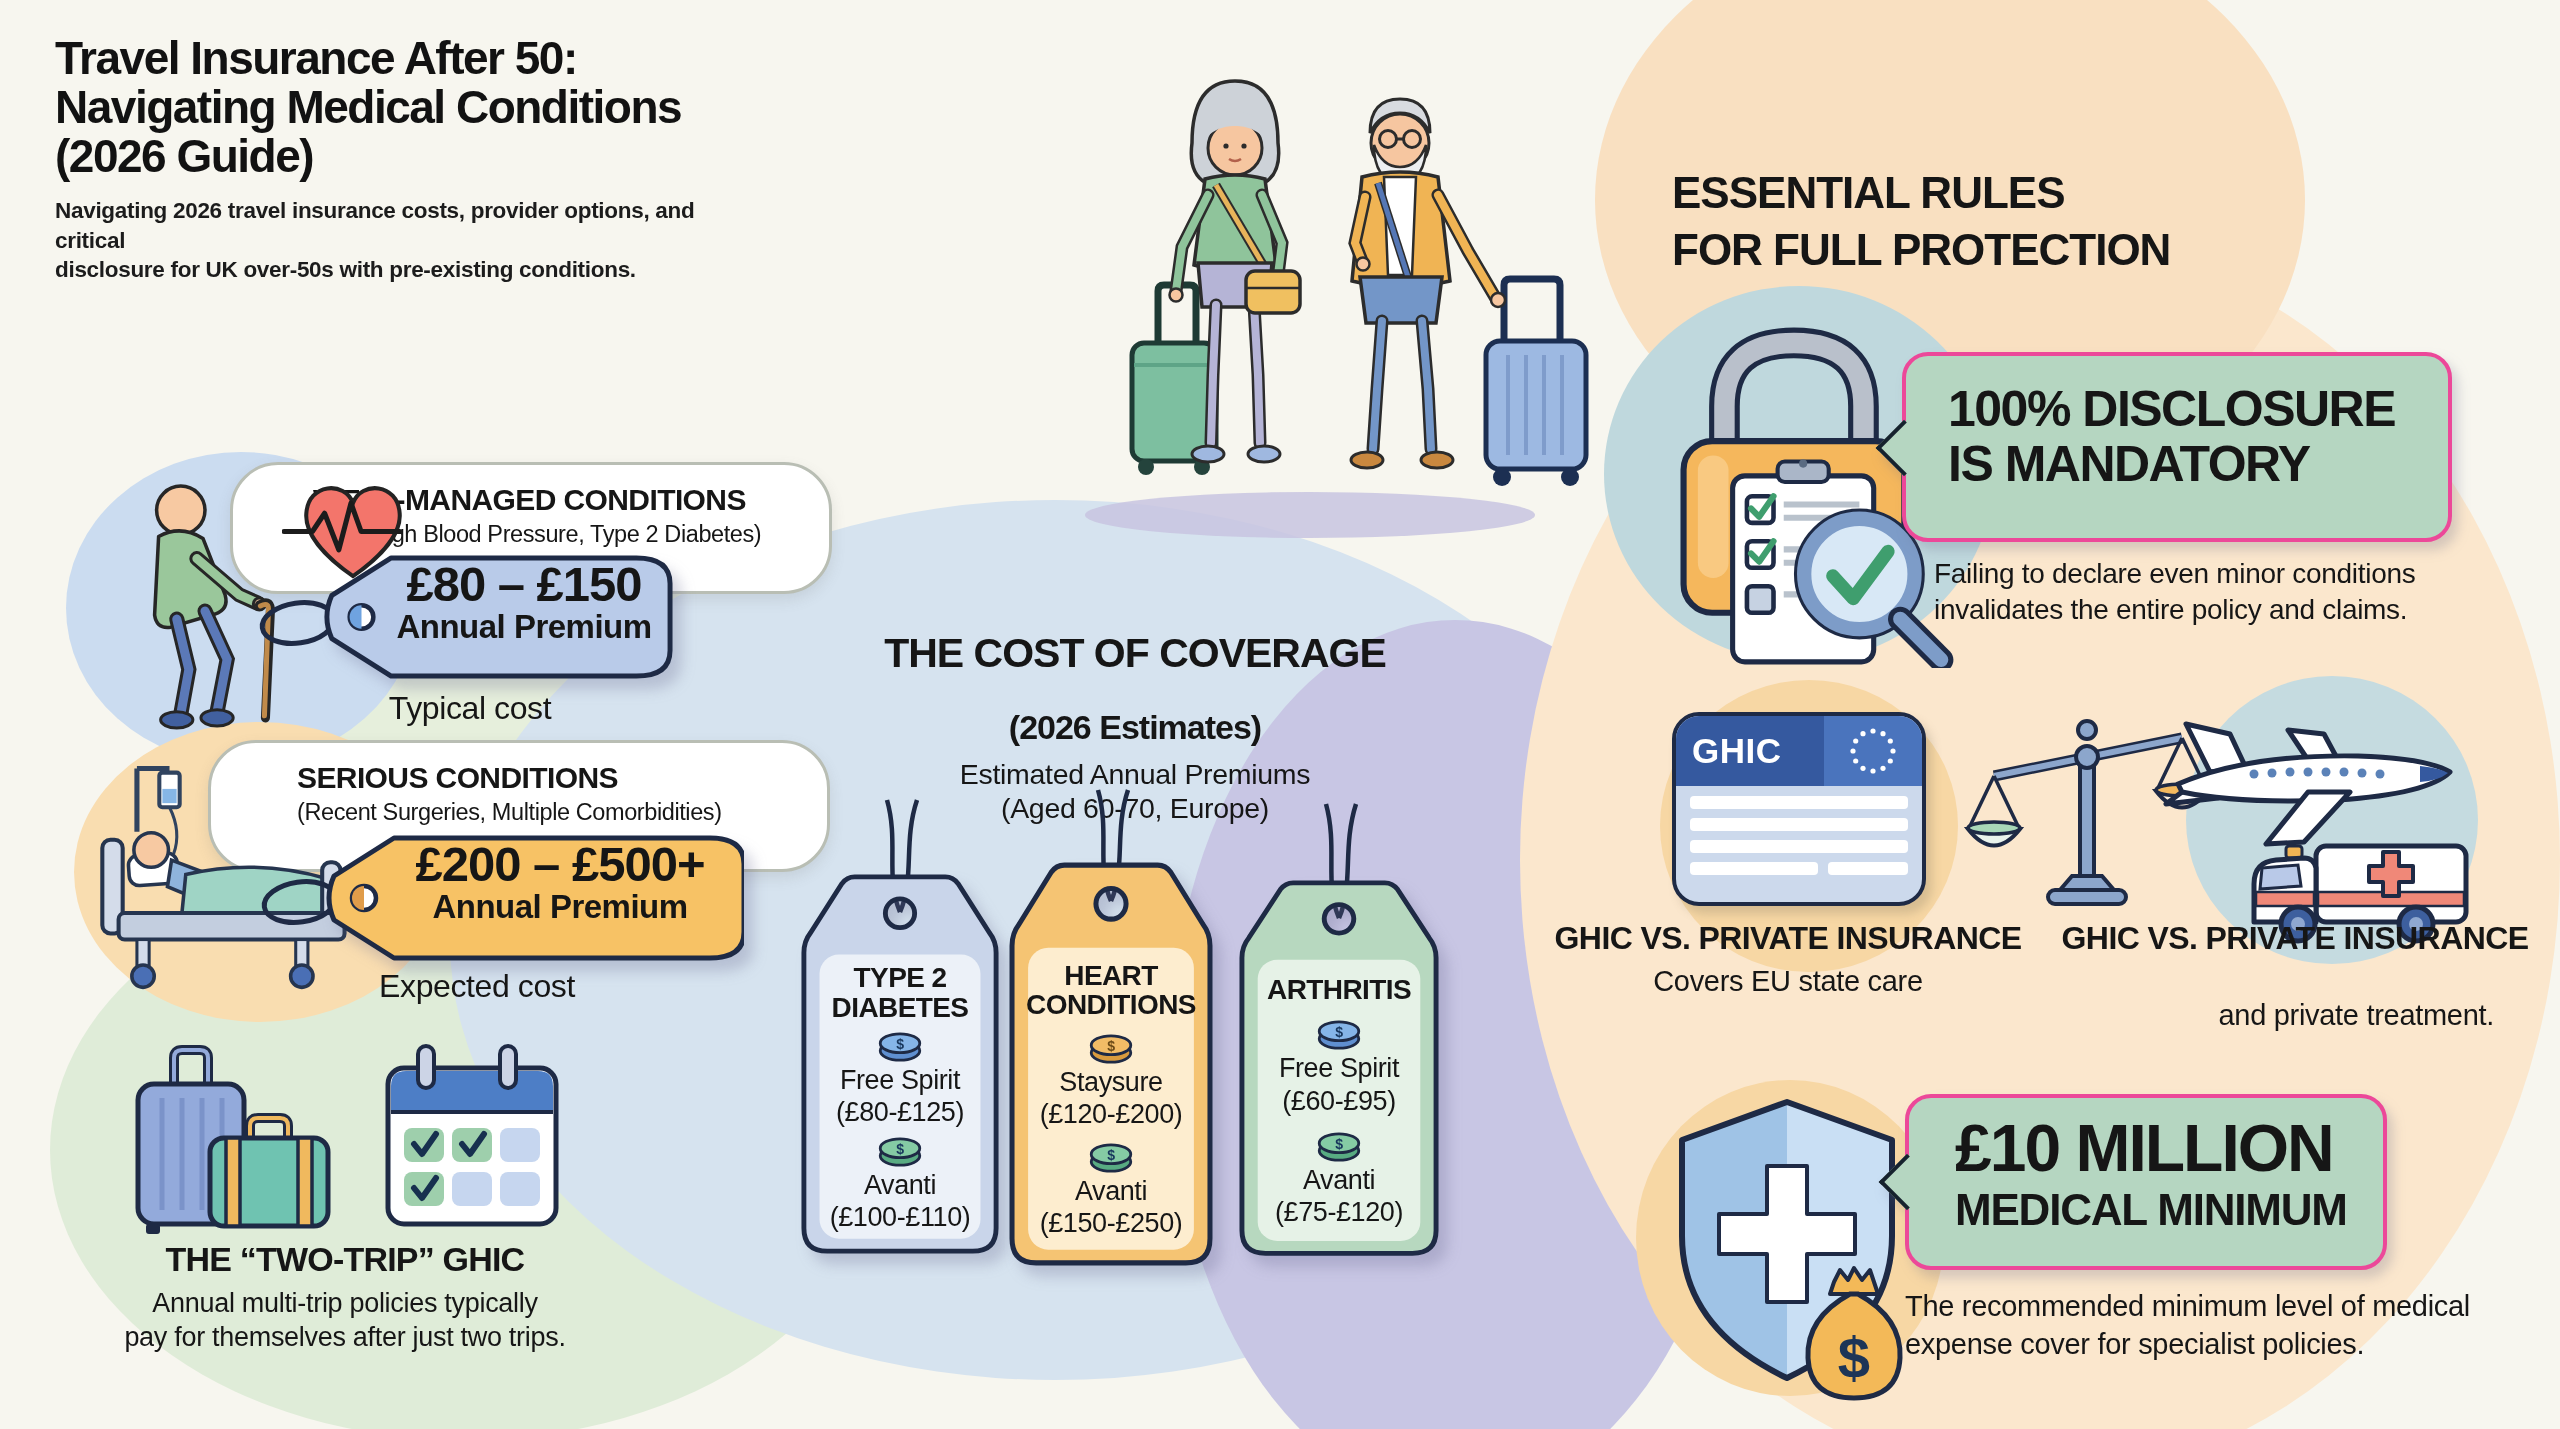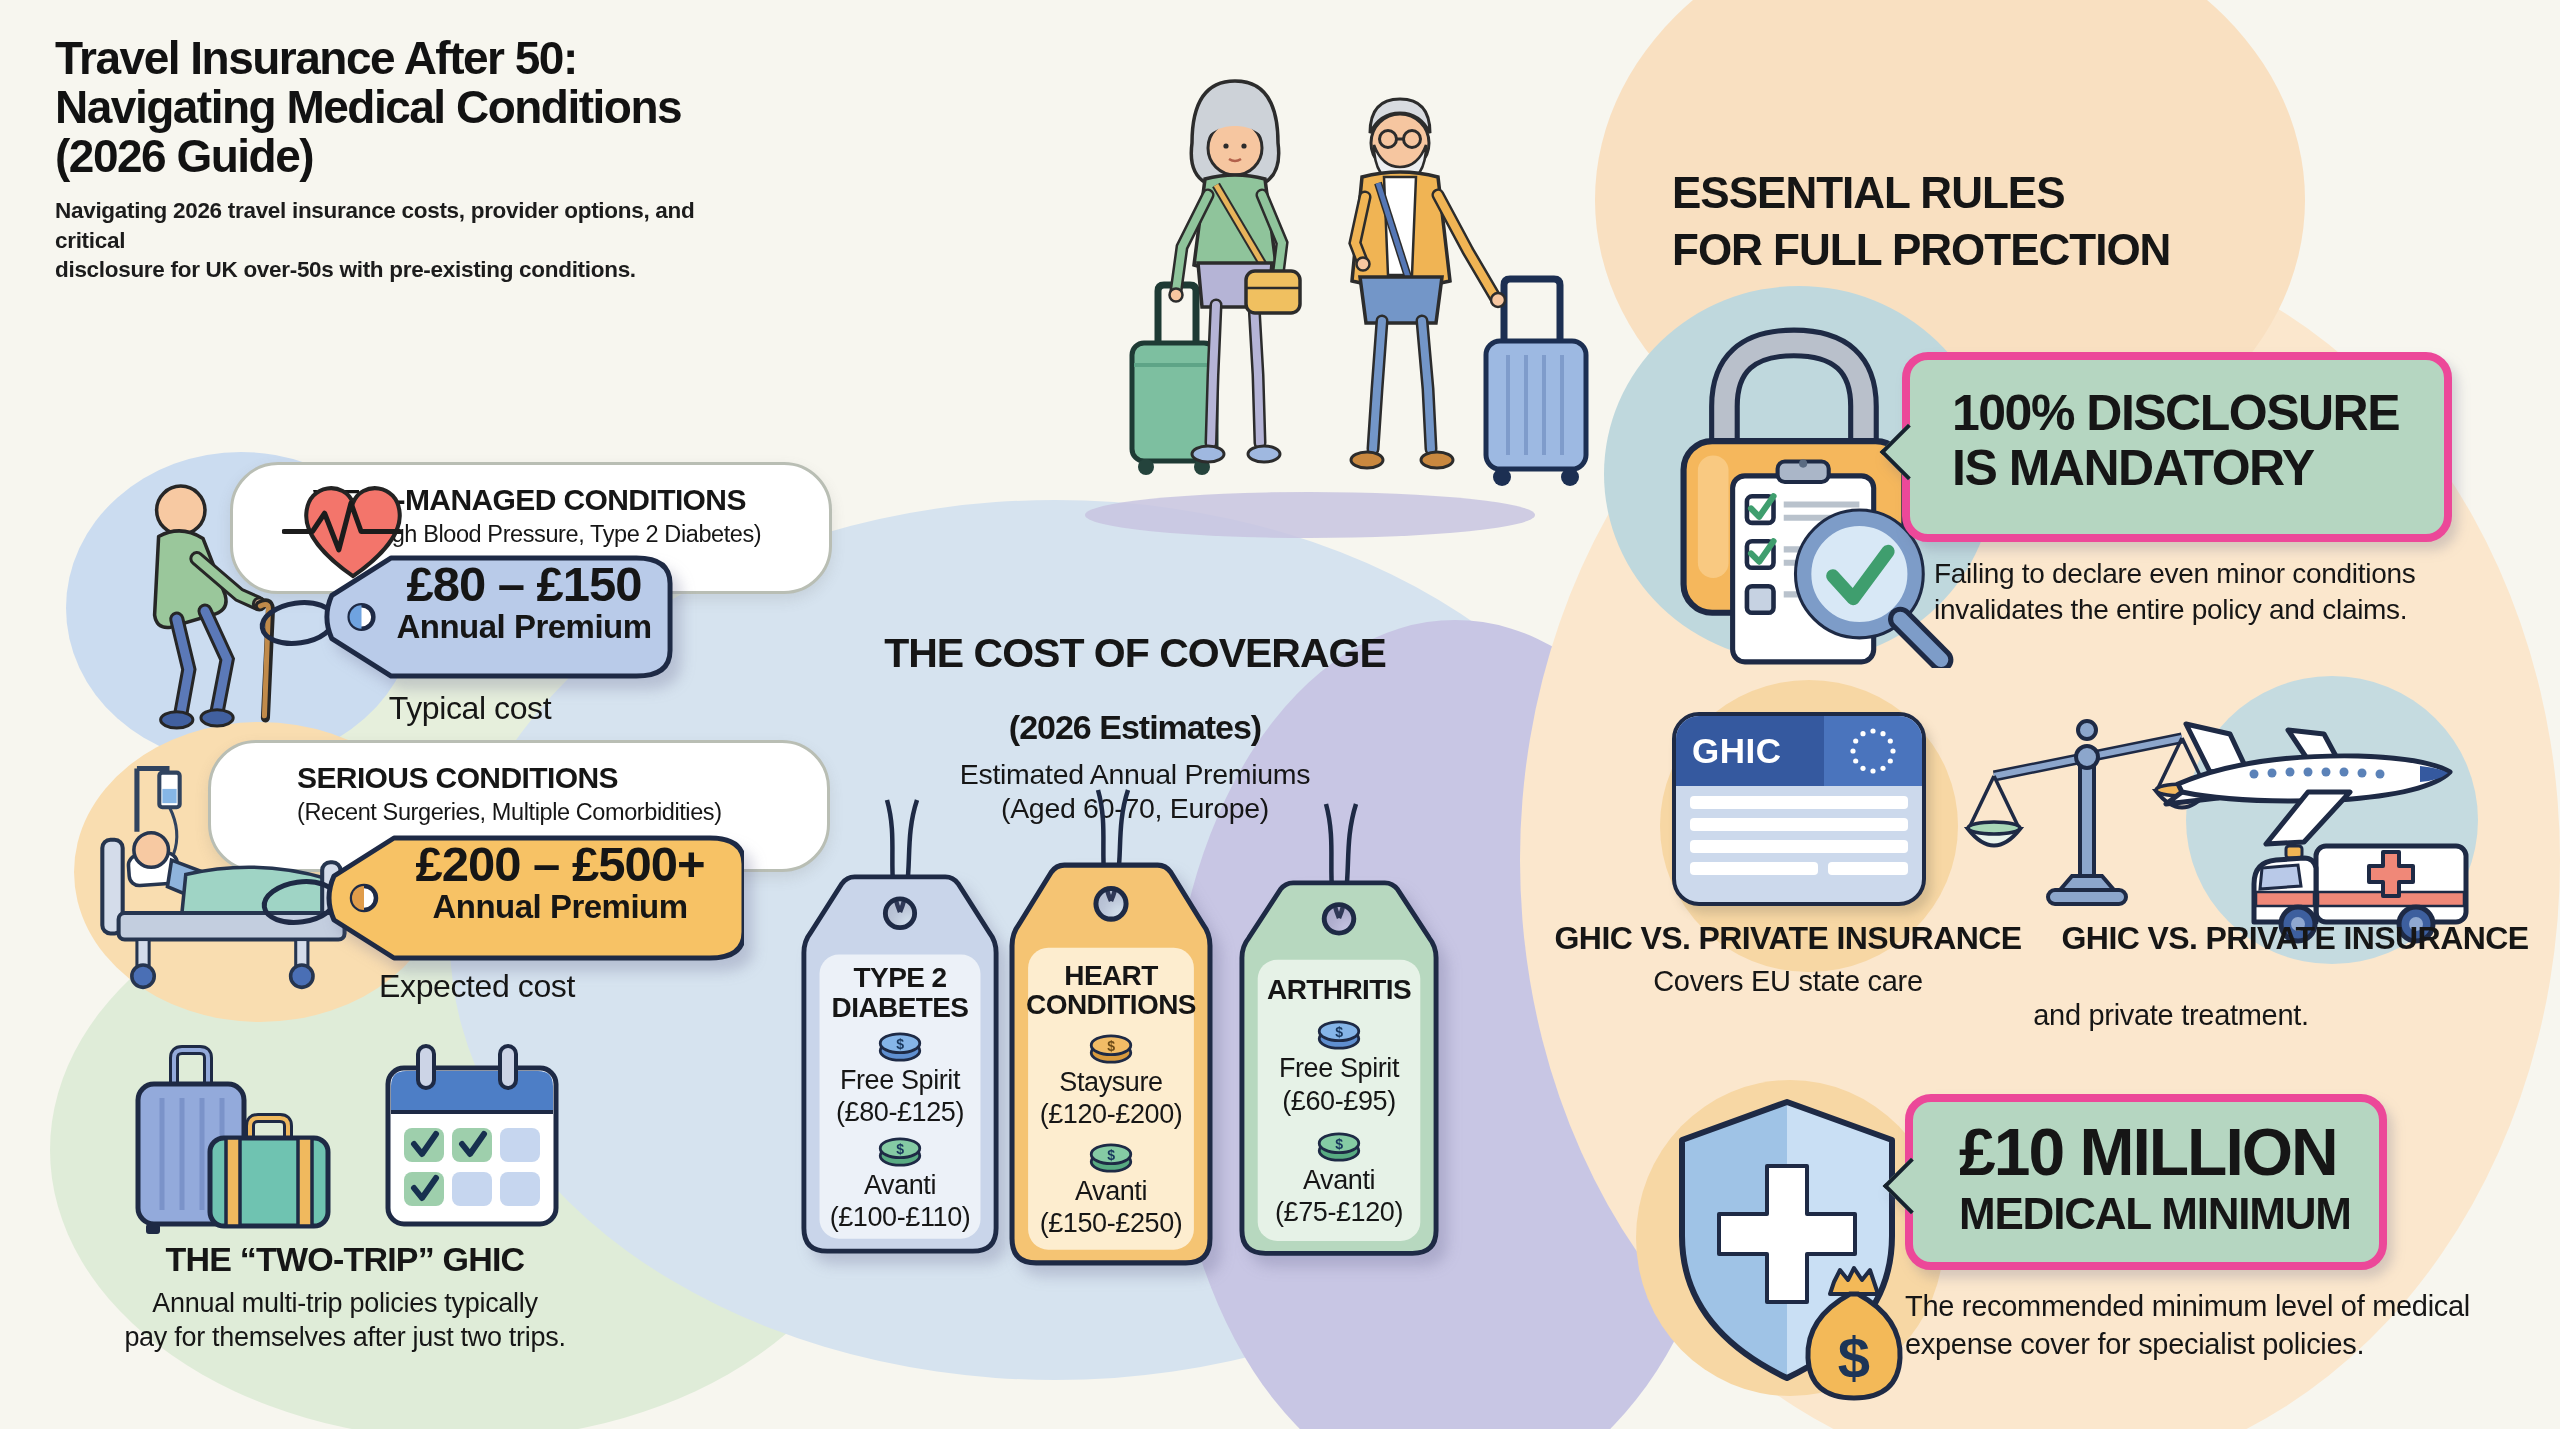--- a/index.html
+++ b/index.html
@@ -19,21 +19,21 @@
   .tag-label{font-size:33px;font-weight:700;letter-spacing:-0.5px;line-height:1.08;}
   .cost-cap{font-size:32px;font-weight:500;letter-spacing:-0.4px;}
   .sec-big{font-size:44px;font-weight:800;line-height:1.3;letter-spacing:-1px;}
   .c-title{font-size:41px;font-weight:800;line-height:1.15;letter-spacing:-1px;}
   .c-note{font-size:28.5px;font-weight:500;letter-spacing:-0.3px;line-height:1.2;}
   .vtag-text{position:absolute;left:9%;right:9%;top:21.5%;bottom:4%;display:flex;flex-direction:column;
              justify-content:space-evenly;align-items:center;}
   .vtag-cond{font-size:28px;font-weight:800;line-height:1.05;letter-spacing:-0.6px;text-align:center;}
   .vtag-prov{display:flex;flex-direction:column;align-items:center;gap:2px;font-size:27px;font-weight:500;
              letter-spacing:-0.4px;line-height:1.12;text-align:center;}
-  .bubble-green{position:absolute;background:#b5d6c1;border:8px solid #ec4899;border-radius:26px;
+  .bubble-green{position:absolute;background:#b5d6c1;border:4px solid #ec4899;border-radius:26px;
                 filter:drop-shadow(6px 8px 6px rgba(100,100,130,.25));}
   .bubble-green .tail{position:absolute;width:36px;height:36px;left:-22px;background:#b5d6c1;
                       border-left:4px solid #16222e;border-bottom:4px solid #16222e;transform:rotate(45deg);}
   .g-l1{font-size:50px;font-weight:800;letter-spacing:-1.5px;line-height:1.1;}
   .g-l2{font-size:50px;font-weight:800;letter-spacing:-1.5px;line-height:1.1;}
   .cap-text{font-size:28px;font-weight:500;letter-spacing:-0.3px;line-height:1.3;}
   .gv-title{font-size:32px;font-weight:800;letter-spacing:-0.6px;}
   .gv-cap{font-size:29px;font-weight:500;letter-spacing:-0.3px;line-height:1.18;}
   .tag-shadow{filter:drop-shadow(9px 11px 7px rgba(100,100,140,.28));}
   .ghic-card{position:absolute;border:4px solid #1e2a45;border-radius:16px;overflow:hidden;
@@ -475,21 +475,21 @@
     <path d="M225 168 H241 V182 H255 V198 H241 V212 H225 V198 H211 V182 H225 Z" fill="#f08878" stroke="#1e2a45" stroke-width="4" stroke-linejoin="round"></path>
     <circle cx="140" cy="240" r="17" fill="#3d5f9e" stroke="#1e2a45" stroke-width="5"></circle>
     <circle cx="140" cy="240" r="7" fill="#8fa8d0"></circle>
     <circle cx="258" cy="240" r="17" fill="#3d5f9e" stroke="#1e2a45" stroke-width="5"></circle>
     <circle cx="258" cy="240" r="7" fill="#8fa8d0"></circle>
   </svg>
 
   <div class="abs ctr gv-title" style="left:1518px;top:920px;width:540px;">GHIC VS. PRIVATE INSURANCE</div>
   <div class="abs ctr gv-cap" style="left:1518px;top:964px;width:540px;">Covers EU state care</div>
   <div class="abs ctr gv-title" style="left:2040px;top:920px;width:510px;">GHIC VS. PRIVATE INSURANCE</div>
-  <div class="abs ctr gv-cap" style="left:1916px;top:998px;width:510px;">and private treatment.</div>
+  <div class="abs ctr gv-cap" style="left:1984px;top:998px;width:510px;text-align:right;">and private treatment.</div>
 
   <svg class="abs" style="left:1642px;top:1086px;" width="300" height="330" viewBox="0 0 300 330">
     <path d="M145 16 L250 54 V150 Q250 242 145 292 Q40 242 40 150 V54 Z" fill="#9fc3e6"></path>
     <path d="M145 16 L250 54 V150 Q250 242 145 292 Z" fill="#c9dff4"></path>
     <path d="M145 16 L250 54 V150 Q250 242 145 292 Q40 242 40 150 V54 Z" fill="none" stroke="#1e2a45" stroke-width="6" stroke-linejoin="round"></path>
     <path d="M125 80 H165 V128 H213 V168 H165 V216 H125 V168 H77 V128 H125 Z" fill="#ffffff" stroke="#1e2a45" stroke-width="4" stroke-linejoin="round"></path>
     <path d="M192 196 L198 184 L206 194 L212 182 L220 194 L228 184 L232 196 L236 208 L188 208 Z" fill="#f3b958" stroke="#1e2a45" stroke-width="4" stroke-linejoin="round"></path>
     <path d="M208 208 Q164 232 166 272 Q168 312 212 312 Q256 312 258 272 Q260 232 216 208 Z" fill="#f3b958" stroke="#1e2a45" stroke-width="5"></path>
     <text x="212" y="292" font-size="58" font-weight="bold" fill="#1d3557" text-anchor="middle">$</text>
   </svg>

